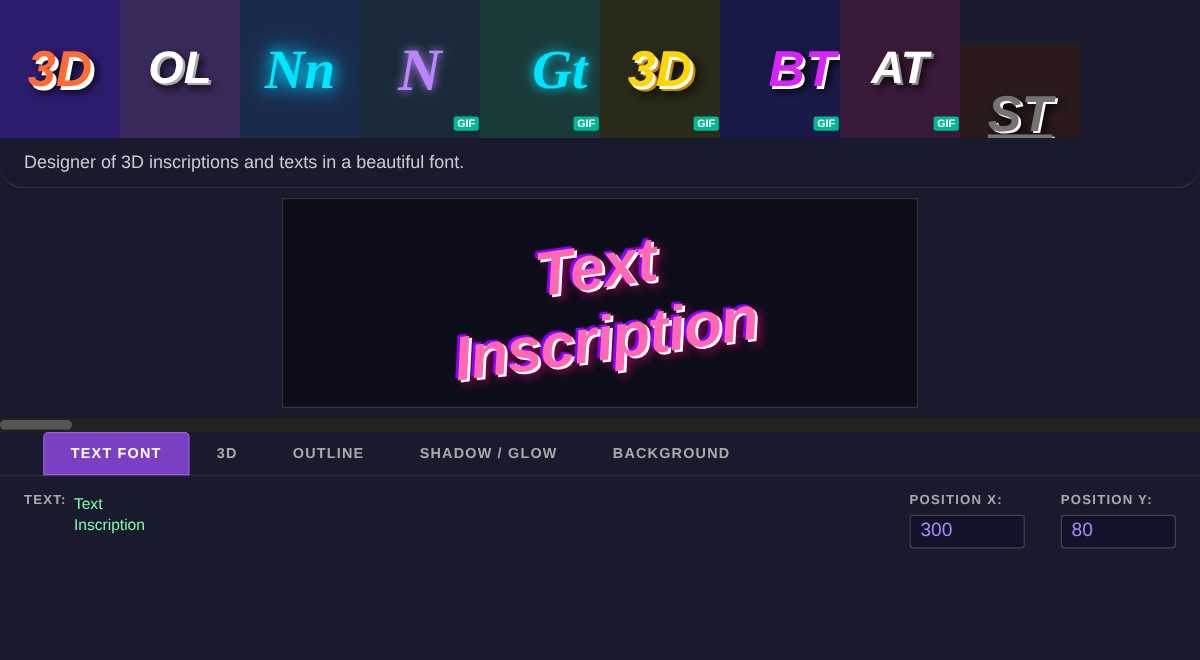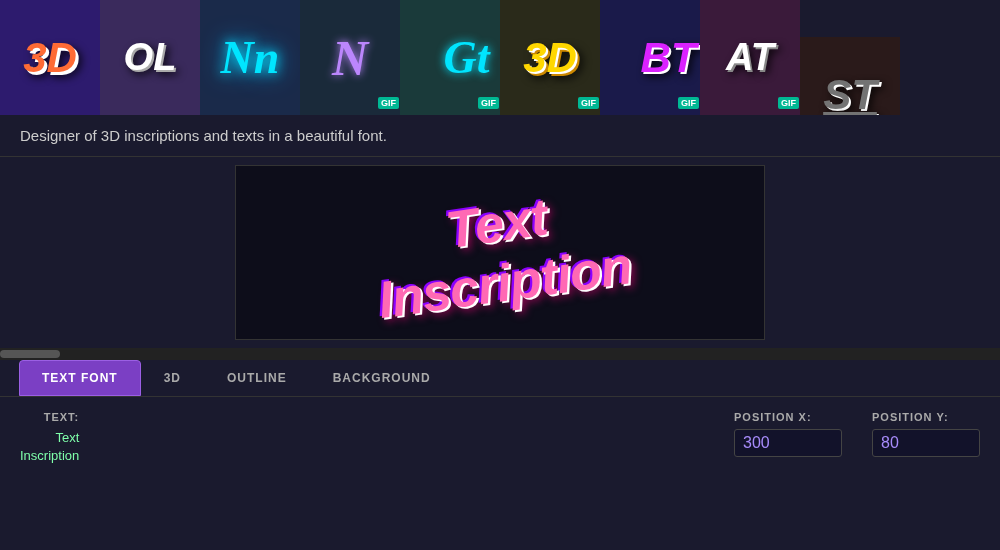--- a/index.html
+++ b/index.html
@@ -58,20 +58,21 @@
       padding: 1px 3px;
       border-radius: 2px;
     }
 
     
     .description {
       padding: 12px 20px;
       font-size: 15px;
       color: #ccc;
       border-bottom: 1px solid #333;
+      border-radius: 19px;
     }
 
     
     .canvas-area {
       display: flex;
       justify-content: center;
       padding: 8px 0;
       background: #1a1a2e;
     }
     .canvas-preview {
@@ -130,21 +131,21 @@
       height: 8px;
       width: 60px;
       background: #555;
       border-radius: 4px;
     }
 
     
     .tabs {
       display: flex;
       background: #1a1a2e;
-      padding: 0 19px;
+      padding: 0 36px;
       border-bottom: 1px solid #333;
     }
     .tab {
       padding: 10px 22px;
       font-size: 12px;
       font-weight: bold;
       letter-spacing: 1px;
       cursor: pointer;
       border: 1px solid transparent;
       border-radius: 4px 4px 0 0;
@@ -158,23 +159,22 @@
 
     
     .controls {
       display: flex;
       padding: 14px 20px;
       gap: 40px;
       align-items: flex-start;
     }
     .control-group {
       display: flex;
-      flex-direction: column;
+      flex-direction: row;
       gap: 6px;
-      text-align: right;
     }
     .control-label {
       font-size: 11px;
       font-weight: bold;
       letter-spacing: 1px;
       color: #aaa;
     }
     .control-value {
       color: #7fffaa;
       font-size: 13px;
@@ -196,21 +196,21 @@
       font-weight: bold;
       letter-spacing: 1px;
       color: #aaa;
     }
     .pos-input {
       background: #12122a;
       border: 1px solid #444;
       color: #a78bfa;
       font-size: 16px;
       padding: 4px 8px;
-      width: 108px;
+      width: 96px;
       border-radius: 3px;
       outline: none;
     }
   </style>
 </head>
 <body>
 
 <div class="top-banner">
   <div class="banner-item" style="background:#2d1b6e">
     <span class="banner-text" style="color:#ff6b35; text-shadow:3px 3px 0 #fff,5px 5px 8px #000;">3D</span>
@@ -266,20 +266,23 @@
 
 <div class="tabs">
   <div class="tab active">
     <span>TEXT FONT</span>
   </div>
   <div class="tab">
     <span>3D</span>
   </div>
   <div class="tab">
     <span>OUTLINE</span>
+  </div>
+  <div class="tab">
+    <span>SHADOW / GLOW</span>
   </div>
   <div class="tab">
     <span>BACKGROUND</span>
   </div>
 </div>
 
 <div class="controls">
   <div class="control-group">
     <div class="control-label">TEXT:</div>
     <div class="control-value">

